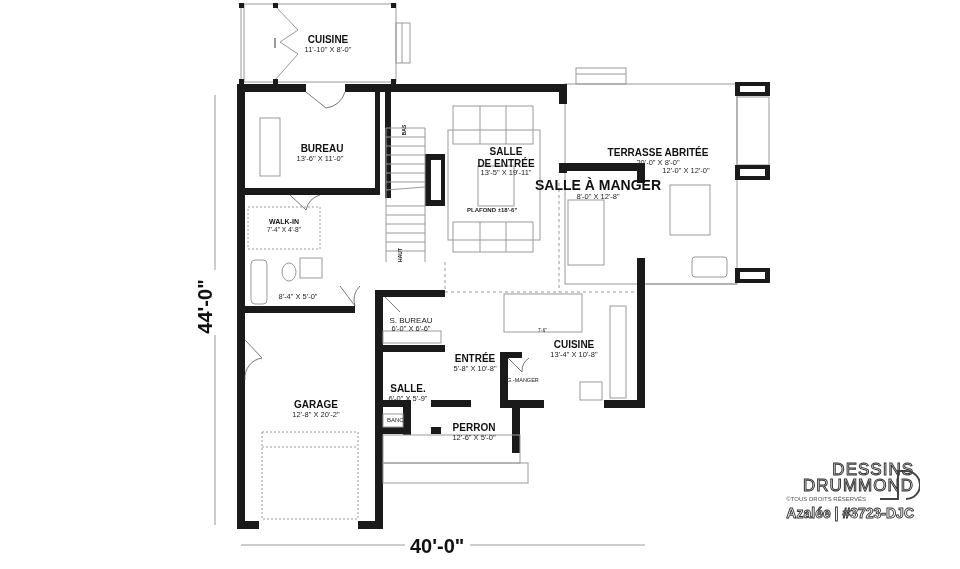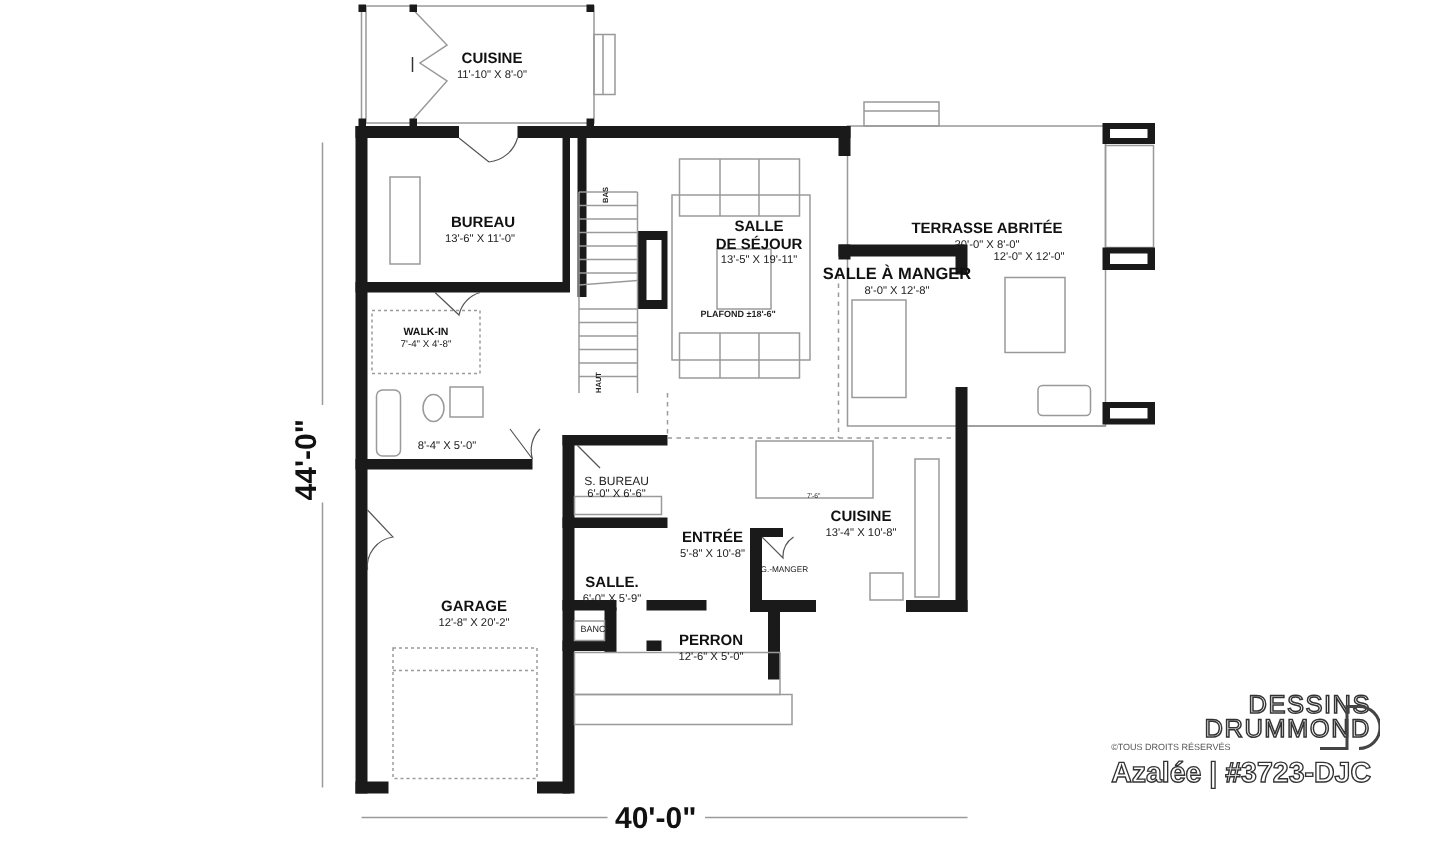--- a/index.html
+++ b/index.html
@@ -9,21 +9,21 @@
   .lbl .name { font-weight: bold; font-size: 10px; display: block; }
   .lbl .dim { font-size: 7.5px; display: block; color: #222; }
   .lbl.small .name { font-size: 7px; }
   .lbl.small .dim { font-size: 6.5px; }
   .note { position: absolute; font-size: 6px; font-weight: bold; color: #222; white-space: nowrap; }
   .overall { position: absolute; font-weight: bold; font-size: 20px; color: #111; font-family: "Liberation Sans", sans-serif; }
   .overall.vert { transform: rotate(-90deg); transform-origin: center; }
   .brand { position: absolute; right: 46px; top: 462px; text-align: right; color: #fff; }
   .brand .b1 { font-size: 17px; letter-spacing: 1px; line-height: 16px; color:#fff; -webkit-text-stroke: 1px #333; font-family: "Liberation Sans", sans-serif; display:block;}
   .brand .b3 { font-size: 6px; color: #555; display:block; text-align:left; margin-top:2px;}
-  .brand .b4 { font-size: 19px; color: #fff; -webkit-text-stroke: 0.9px #333; font-weight: bold; display:block; margin-top:3px; font-family: "Liberation Sans", sans-serif;}
+  .brand .b4 { font-size: 14px; color: #fff; -webkit-text-stroke: 0.9px #333; font-weight: bold; display:block; margin-top:3px; font-family: "Liberation Sans", sans-serif;}
 </style>
 </head>
 <body>
 
 <svg id="plan" width="960" height="569" viewBox="0 0 960 569" xmlns="http://www.w3.org/2000/svg">
 
   <g fill="none" stroke="#999" stroke-width="1">
     <rect x="241" y="4" width="155" height="78"></rect>
     <line x1="244" y1="4" x2="244" y2="82"></line>
     <rect x="396" y="23" width="14" height="40"></rect>
@@ -159,32 +159,32 @@
 <div class="lbl" style="left:320px;top:143px;text-align:right;">
   <span class="name">BUREAU</span>
   <span class="dim">13'-6" X 11'-0"</span>
 </div>
 <div class="lbl small" style="left:284px;top:218px;">
   <span class="name">WALK-IN</span>
   <span class="dim">7'-4" X 4'-8"</span>
 </div>
 <div class="lbl" style="left:506px;top:146px;">
   <span class="name">SALLE</span>
-  <span class="name">DE SÉJOUR</span>
+  <span class="name">DE ENTRÉE</span>
   <span class="dim">13'-5" X 19'-11"</span>
 </div>
 <div class="lbl" style="left:658px;top:115px;margin-top:32px;">
   <span class="name">TERRASSE ABRITÉE</span>
   <span class="dim">20'-0" X 8'-0"</span>
 </div>
 <div class="lbl" style="left:686px;top:167px;">
   <span class="dim">12'-0" X 12'-0"</span>
 </div>
 <div class="lbl" style="left:598px;top:177px;">
-  <span class="name" style="font-size:11px;">SALLE À MANGER</span>
+  <span class="name" style="font-size:14px;">SALLE À MANGER</span>
   <span class="dim">8'-0" X 12'-8"</span>
 </div>
 <div class="lbl" style="left:298px;top:293px;">
   <span class="dim">8'-4" X 5'-0"</span>
 </div>
 <div class="lbl" style="left:411px;top:316px;">
   <span class="dim" style="font-size:8px;">S. BUREAU</span>
   <span class="dim">6'-0" X 6'-6"</span>
 </div>
 <div class="lbl" style="left:574px;top:339px;">

